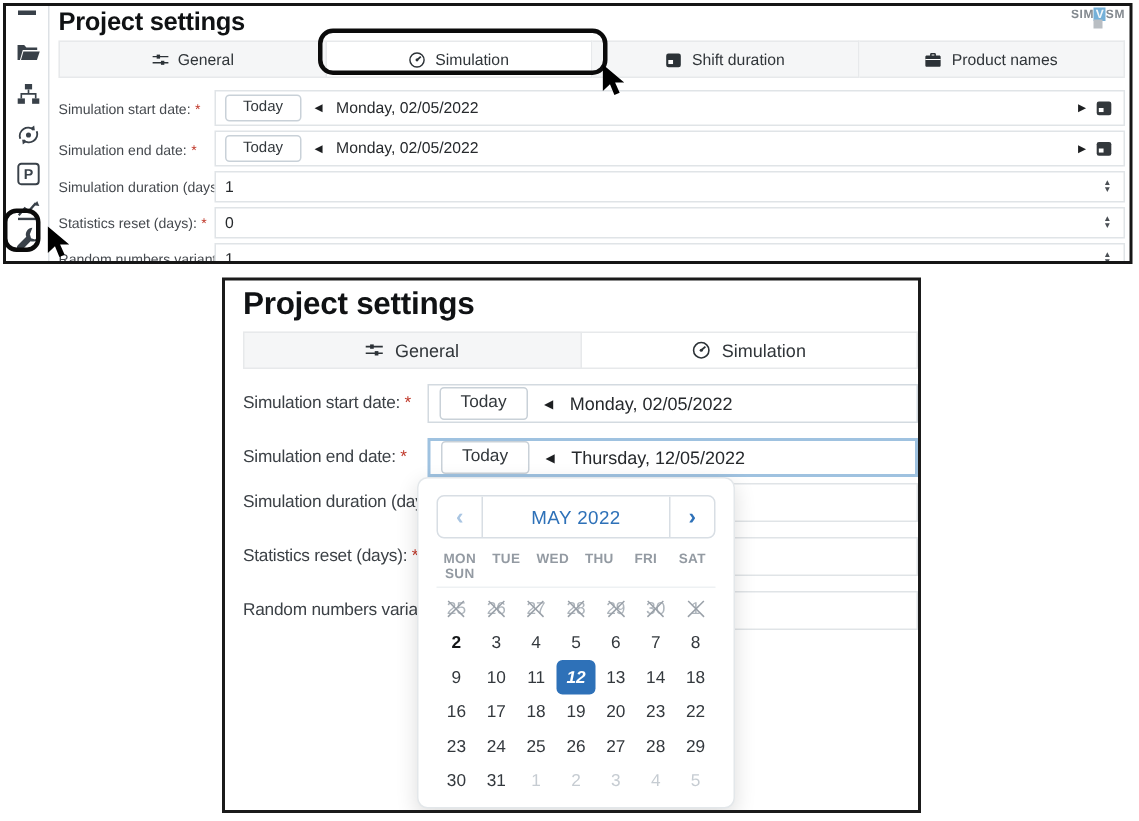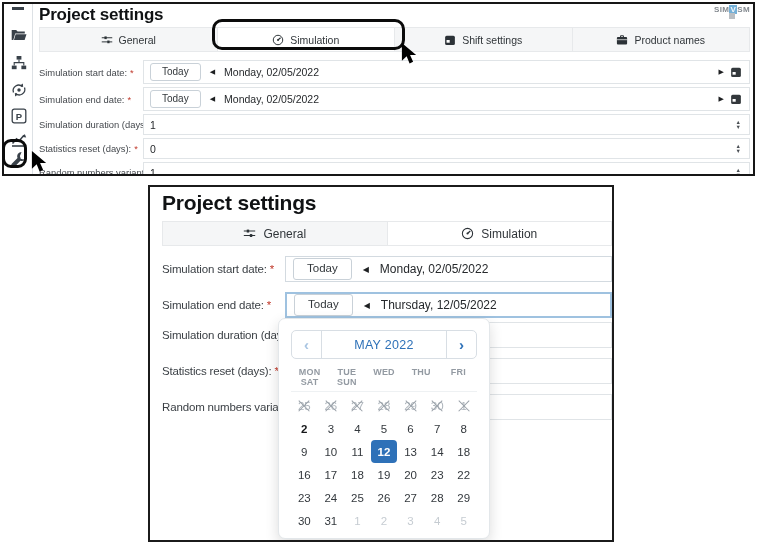--- a/index.html
+++ b/index.html
@@ -75,28 +75,28 @@
     background:#fff; border:1px solid #e3e7ea; border-radius:7px;
     box-shadow:0 5px 14px rgba(0,0,0,0.14); padding:11px 12px 8px 12px; }
   .dp-head { display:flex; align-items:stretch; height:29px;
     border:1px solid #d8dee4; border-radius:5px; overflow:hidden; }
   .dp-prev,.dp-next { width:30px; display:flex; align-items:center; justify-content:center;
     font-size:15px; font-weight:700; }
   .dp-prev { color:#a9c5e2; border-right:1px solid #d8dee4; }
   .dp-next { color:#2e71b8; border-left:1px solid #d8dee4; }
   .dp-title { flex:1; display:flex; align-items:center; justify-content:center;
     color:#2e71b8; font-weight:400; font-size:12.5px; letter-spacing:0.3px; }
-  .dp-dh { display:grid; grid-template-columns:repeat(5,1fr); margin-top:8px;
+  .dp-dh { display:grid; grid-template-columns:repeat(6,1fr); margin-top:8px;
     padding-bottom:4px; border-bottom:1px solid #eef1f3; }
   .dh { text-align:center; font-size:9px; font-weight:700; color:#939aa2; letter-spacing:0.2px; }
   .dp-grid { display:grid; grid-template-columns:repeat(7,1fr); margin-top:2px; }
   .dc { position:relative; height:23px; display:flex; align-items:center; justify-content:center;
     font-size:11.5px; color:#33383d; }
   .dc.today { font-weight:700; color:#141618; }
-  .dc.selected { background:#2e71b8; color:#fff; border-radius:4px; font-weight:600; }
+  .dc.selected { background:#2e71b8; color:#fff; border-radius:4px; font-weight:600;font-style:italic; }
   .dc.muted { color:#c6ccd2; }
   .dc.crossed { color:#aeb5bc; }
   .dc.crossed::before,.dc.crossed::after { content:""; position:absolute; left:50%; top:50%;
     width:15px; height:1.2px; background:#99a0a8; }
   .dc.crossed::before { transform:translate(-50%,-50%) rotate(45deg); }
   .dc.crossed::after  { transform:translate(-50%,-50%) rotate(-45deg); }
 </style>
 </head>
 <body>
 
@@ -180,21 +180,21 @@
             <path d="M8 8l3.4-3" stroke="currentColor" stroke-width="1.5"></path>
             <circle cx="8" cy="8" r="1.3" fill="currentColor"></circle>
           </svg>
         <span>Simulation</span>
       </div>
       <div class="t-tab">
         <svg viewBox="0 0 16 16">
             <rect x="1.5" y="2.2" width="13" height="12.3" rx="2" fill="currentColor"></rect>
             <rect x="3.4" y="8" width="4.2" height="3.6" fill="#fff"></rect>
           </svg>
-        <span>Shift settings</span>
+        <span>Shift duration</span>
       </div>
       <div class="t-tab">
         <svg viewBox="0 0 16 16">
             <path fill="currentColor" d="M5.4 4V2.9c0-.7.5-1.2 1.2-1.2h2.8c.7 0 1.2.5 1.2 1.2V4h2.9c.8 0 1.3.5 1.3 1.3v7.5c0 .8-.5 1.3-1.3 1.3H2.5c-.8 0-1.3-.5-1.3-1.3V5.3C1.2 4.5 1.7 4 2.5 4h2.9zm1.4 0h2.4V3.1H6.8V4z"></path>
             <path d="M1.2 7.6h13.6" stroke="#fff" stroke-width="0.9"></path>
           </svg>
         <span>Product names</span>
       </div>
     </div>
 

